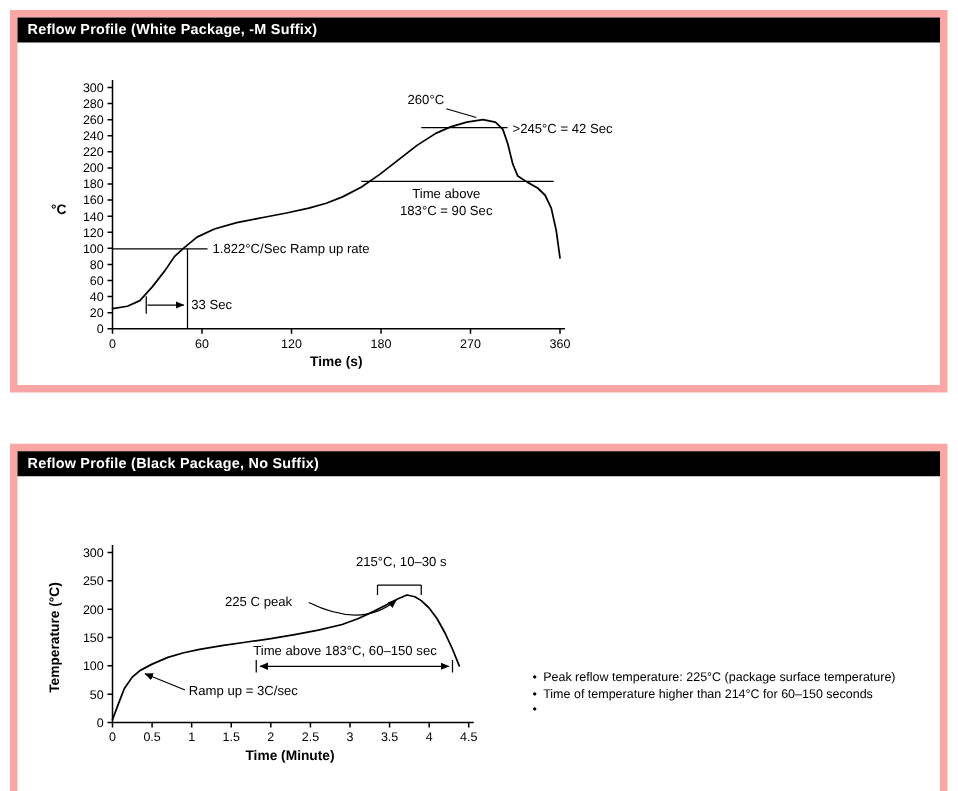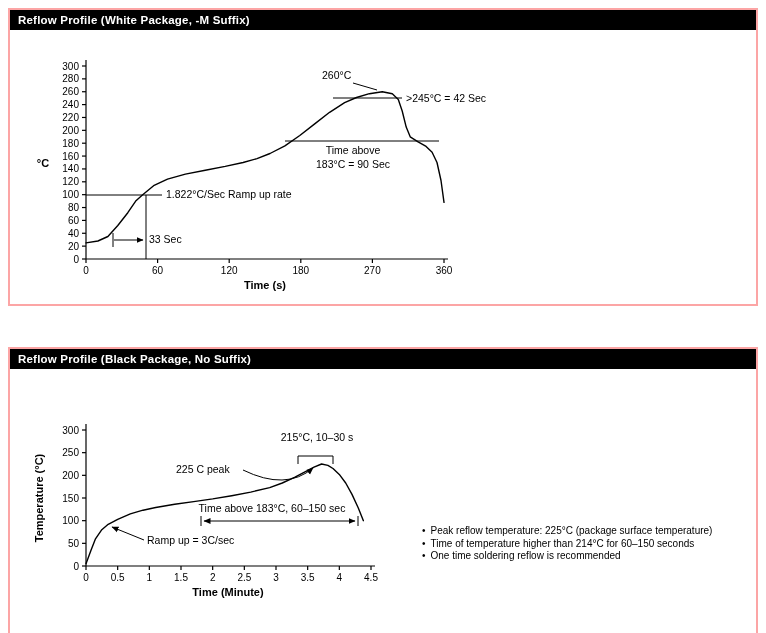--- a/index.html
+++ b/index.html
@@ -1,18 +1,18 @@
 <!DOCTYPE html>
 <html><head>
 <meta charset="utf-8">
 <style>
   html,body{margin:0;padding:0;background:#fff;}
   .page{width:766px;height:633px;background:#fff;box-sizing:border-box;padding:8px;
         font-family:"Liberation Sans",sans-serif;color:#000;}
-  .panel{width:750px;box-sizing:border-box;border:2px solid #fca5a5;background:#fff;}
+  .panel{width:750px;box-sizing:border-box;border:6px solid #fca5a5;background:#fff;}
   .panel+.panel{margin-top:41px;}
   .panel-header{background:#000;color:#fff;height:20px;line-height:20px;padding:0 8px;
                 font-weight:bold;font-size:11.5px;letter-spacing:.2px;}
   .chart-wrap{position:relative;}
   svg{display:block;}
   svg text{fill:#000;font-family:"Liberation Sans",sans-serif;}
   .tick{font-size:10px;}
   .ann{font-size:10.5px;}
   .axtitle{font-size:11px;font-weight:bold;}
   .ax{stroke:#000;stroke-width:1.2;}
@@ -190,19 +190,18 @@
         <div class="note">
           <span class="bullet"></span>
           <span>Peak reflow temperature: 225°C (package surface temperature)</span>
         </div>
         <div class="note">
           <span class="bullet"></span>
           <span>Time of temperature higher than 214°C for 60–150 seconds</span>
         </div>
         <div class="note">
           <span class="bullet"></span>
-          <span>One time soldering reflow is recommended</span>
         </div>
       </div>
     </div>
   </div>
 
 </div>
 
 </body></html>

